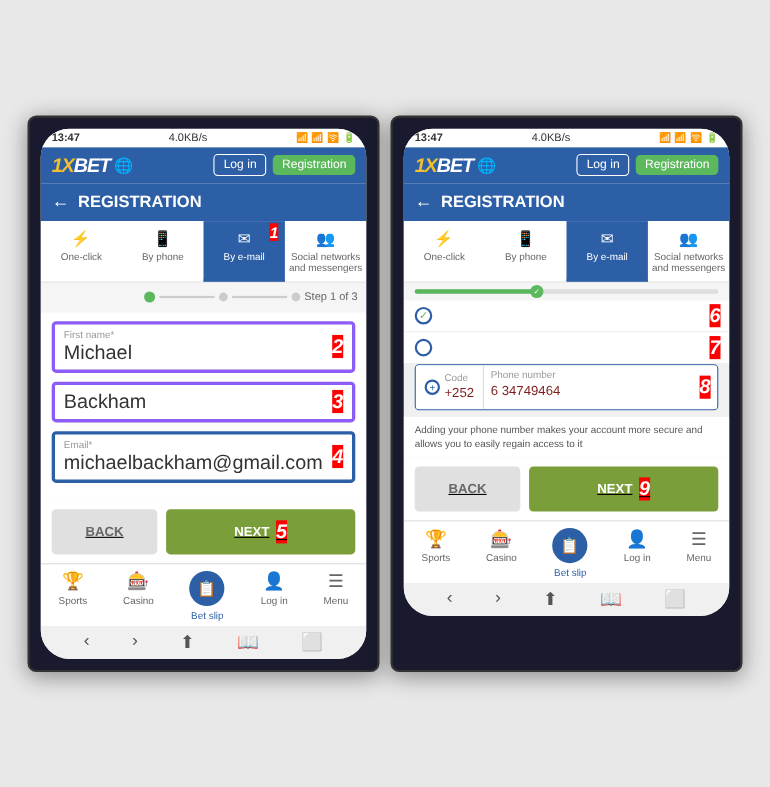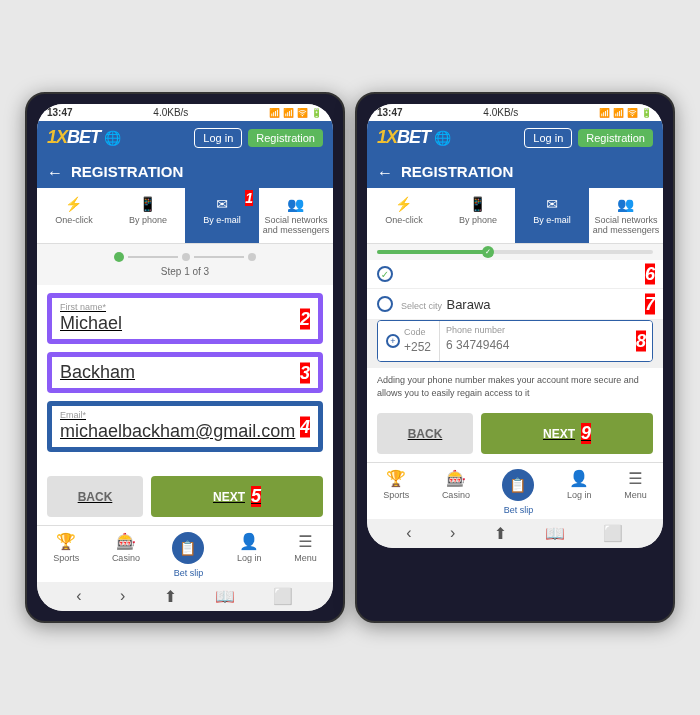--- a/index.html
+++ b/index.html
@@ -14,21 +14,21 @@
       overflow: hidden;
     }
     .phones-container {
       display: flex;
       gap: 10px;
       padding: 10px;
     }
     .phone-wrapper {
       width: 320px;
       background: #1a1a2e;
-      border-radius: 20px;
+      border-radius: 8px;
       padding: 10px;
       box-shadow: 0 4px 20px rgba(0,0,0,0.4);
       border: 2px solid #333;
     }
     .phone-screen {
       background: #f0f0f0;
       border-radius: 26px;
       overflow: hidden;
       width: 100%;
     }
@@ -110,21 +110,20 @@
       background: #2d5fa6;
       border-bottom: 2px solid #2d5fa6;
     }
     .tab-icon { font-size: 14px; }
     .step-indicator {
       background: #f5f5f5;
       display: flex;
       justify-content: flex-end;
       align-items: center;
       padding: 8px;
-      flex-direction: column;
       gap: 4px;
     }
     .step-dots {
       display: flex;
       align-items: center;
       gap: 4px;
     }
     .dot {
       width: 8px; height: 8px;
       border-radius: 50%;
@@ -133,25 +132,24 @@
     .dot.active { background: #5cb85c; width: 10px; height: 10px; }
     .dot-line { width: 50px; height: 2px; background: #ccc; }
     .step-text { font-size: 10px; color: #666; }
     .form-area {
       background: #fff;
       padding: 8px 10px;
     }
     .input-group {
       margin-bottom: 8px;
       position: relative;
-      border: 5px solid #8b5cf6;
+      border: 3px solid #8b5cf6;
       border-radius: 4px;
       padding: 4px 8px;
       background: #fff;
-      text-decoration: underline;
     }
     .input-group.focused { border-color: #2d5fa6; }
     .input-label {
       font-size: 9px;
       color: #999;
       display: block;
     }
     .input-value {
       font-size: 18px;
       color: #333;
@@ -297,21 +295,21 @@
       gap: 4px;
     }
     .phone-plus-circle {
       width: 14px; height: 14px;
       border-radius: 50%;
       border: 2px solid #2d5fa6;
       display: flex; align-items: center; justify-content: center;
       font-size: 9px; color: #2d5fa6;
     }
     .code-label { font-size: 9px; color: #999; display: block; }
-    .code-value { font-size: 12px; color: #737373; }
+    .code-value { font-size: 12px; color: #7f1d1d; }
     .phone-number-area {
       flex: 1;
       padding: 4px 6px;
       background: #fff;
       position: relative;
     }
     .phone-number-badge {
       position: absolute;
       right: 6px;
       top: 50%;
@@ -543,24 +541,20 @@
 
       <div class="select-row">
         <div class="select-circle">
           <span class="select-check">✓</span>
         </div>
         <span class="select-badge">6</span>
       </div>
 
       <div class="select-row">
         <div class="select-circle"></div>
-        <div class="select-content">
-          <span class="select-label-small">Select city</span>
-          <span class="select-value-text">Barawa</span>
-        </div>
         <span class="select-badge">7</span>
       </div>
 
       <div class="phone-row">
         <div class="phone-code">
           <div class="phone-plus-circle">+</div>
           <div>
             <span class="code-label">Code</span>
             <span class="code-value">+252</span>
           </div>

